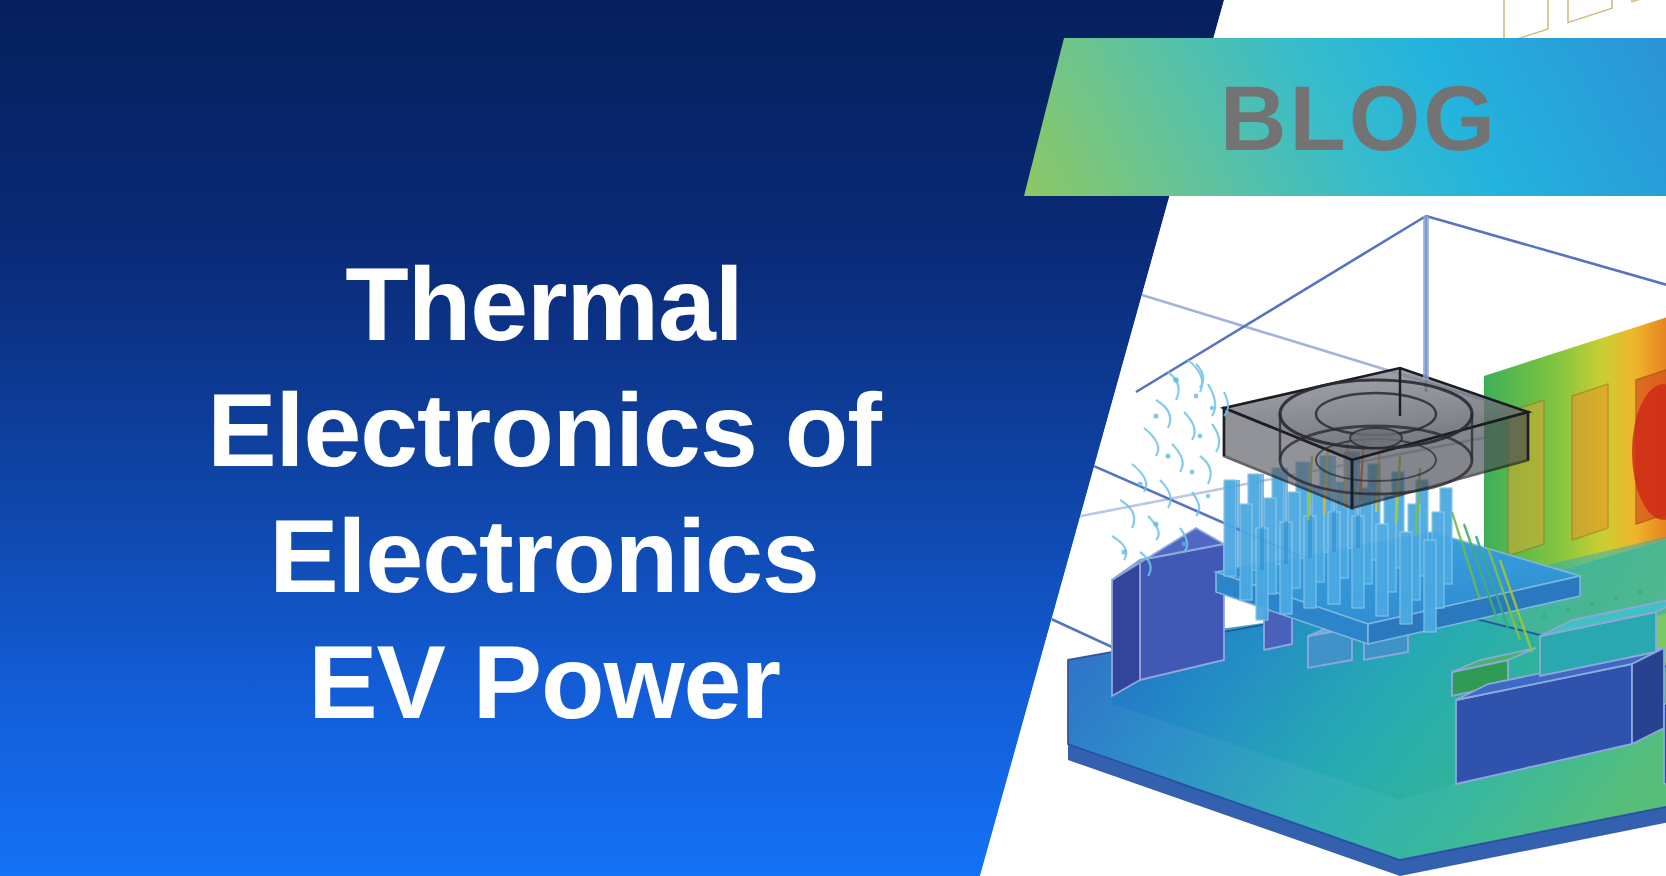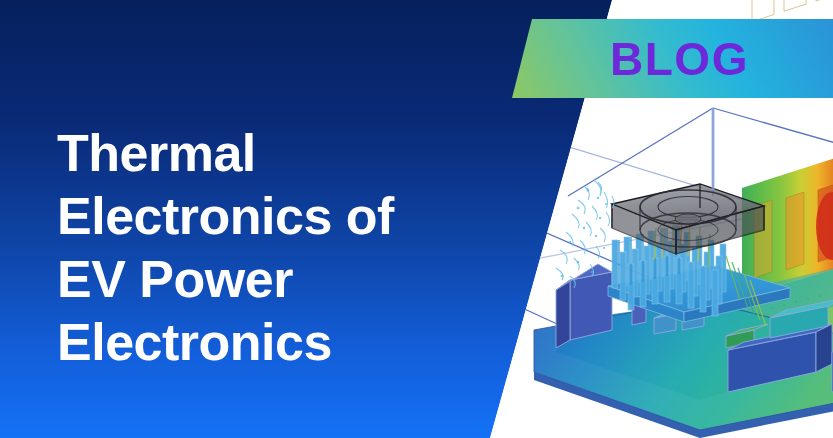--- a/index.html
+++ b/index.html
@@ -28,34 +28,35 @@
     pointer-events:none;
   }
   #blog-shape{
     position:absolute;left:512px;top:19px;width:321px;height:79px;
     background:linear-gradient(62deg,#8dc863 0%,#63c39a 24%,#37bccb 48%,#23b3de 66%,#2b93d6 100%);
     clip-path:polygon(20px 0, 321px 0, 321px 79px, 0 79px);
   }
   #blog-label{
     position:absolute;left:512px;top:19px;width:321px;height:79px;
     display:flex;align-items:center;justify-content:center;
-    color:#6d28d9;font-weight:bold;font-size:46px;letter-spacing:1.5px;
+    color:#737373;font-weight:bold;font-size:46px;letter-spacing:1.5px;
     font-family:"Liberation Sans", sans-serif;
     padding-left:14px;box-sizing:border-box;
   }
   
   #headline{
     position:absolute;left:57px;top:122px;
     color:#ffffff;
     font-family:"Liberation Sans", sans-serif;
     font-weight:bold;
     font-size:52px;
     line-height:63px;
     letter-spacing:-0.5px;
     width:430px;
+    text-align:center;
   }
   #headline .l{display:block;white-space:nowrap;}
 </style>
 </head>
 <body>
 
 <div id="banner">
 
   <div id="blue-panel"></div>
 
@@ -303,17 +304,17 @@
   </div>
 
   <div id="blog-badge">
     <div id="blog-shape"></div>
     <div id="blog-label">BLOG</div>
   </div>
 
   <div id="headline">
     <span class="l">Thermal</span>
     <span class="l">Electronics of</span>
+    <span class="l">Electronics</span>
     <span class="l">EV Power</span>
-    <span class="l">Electronics</span>
   </div>
 
 </div>
 
 </body></html>

